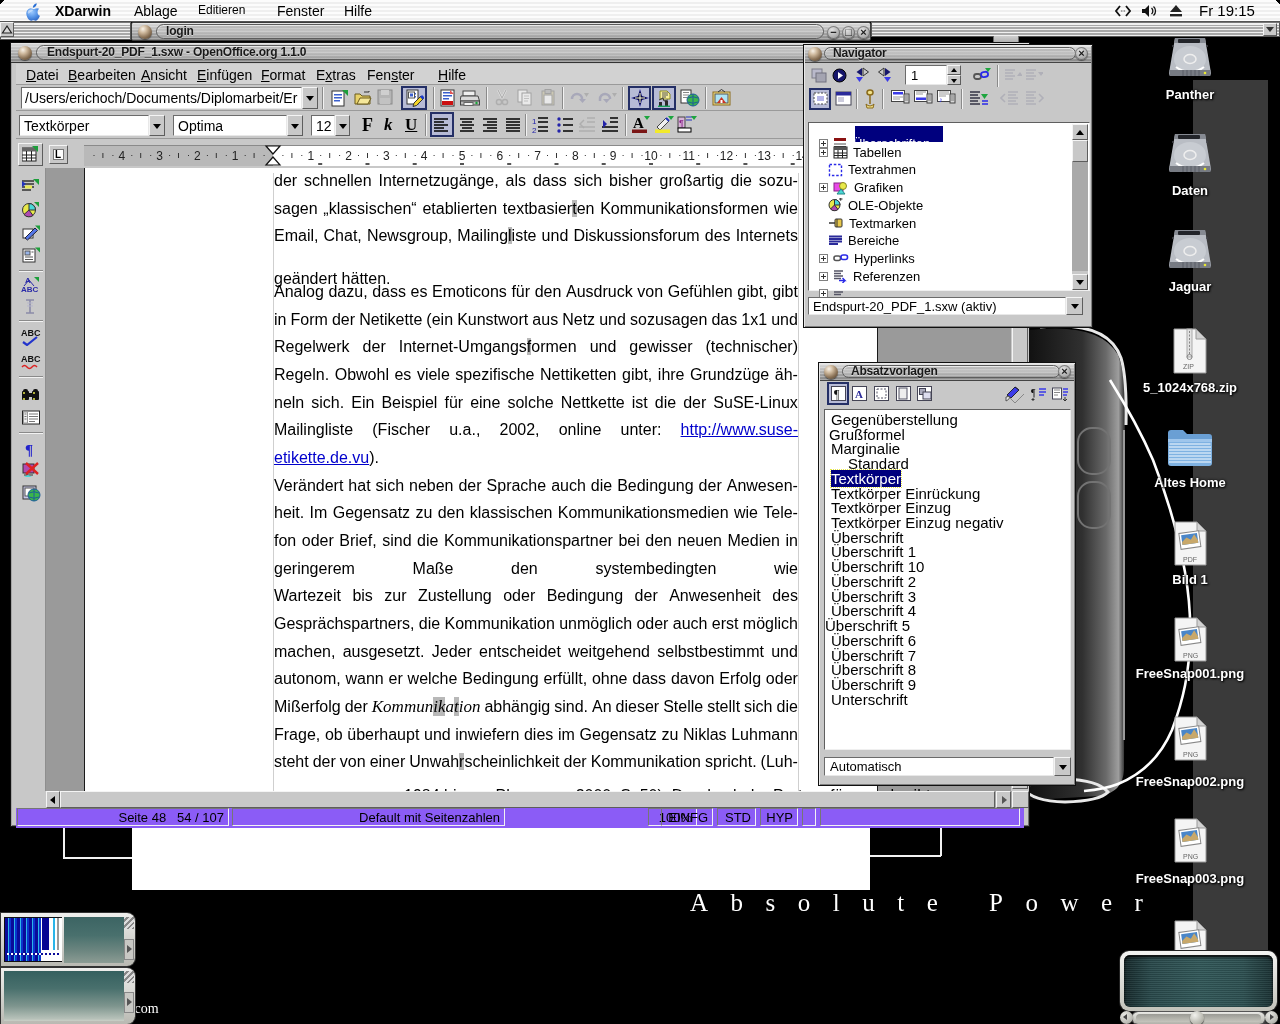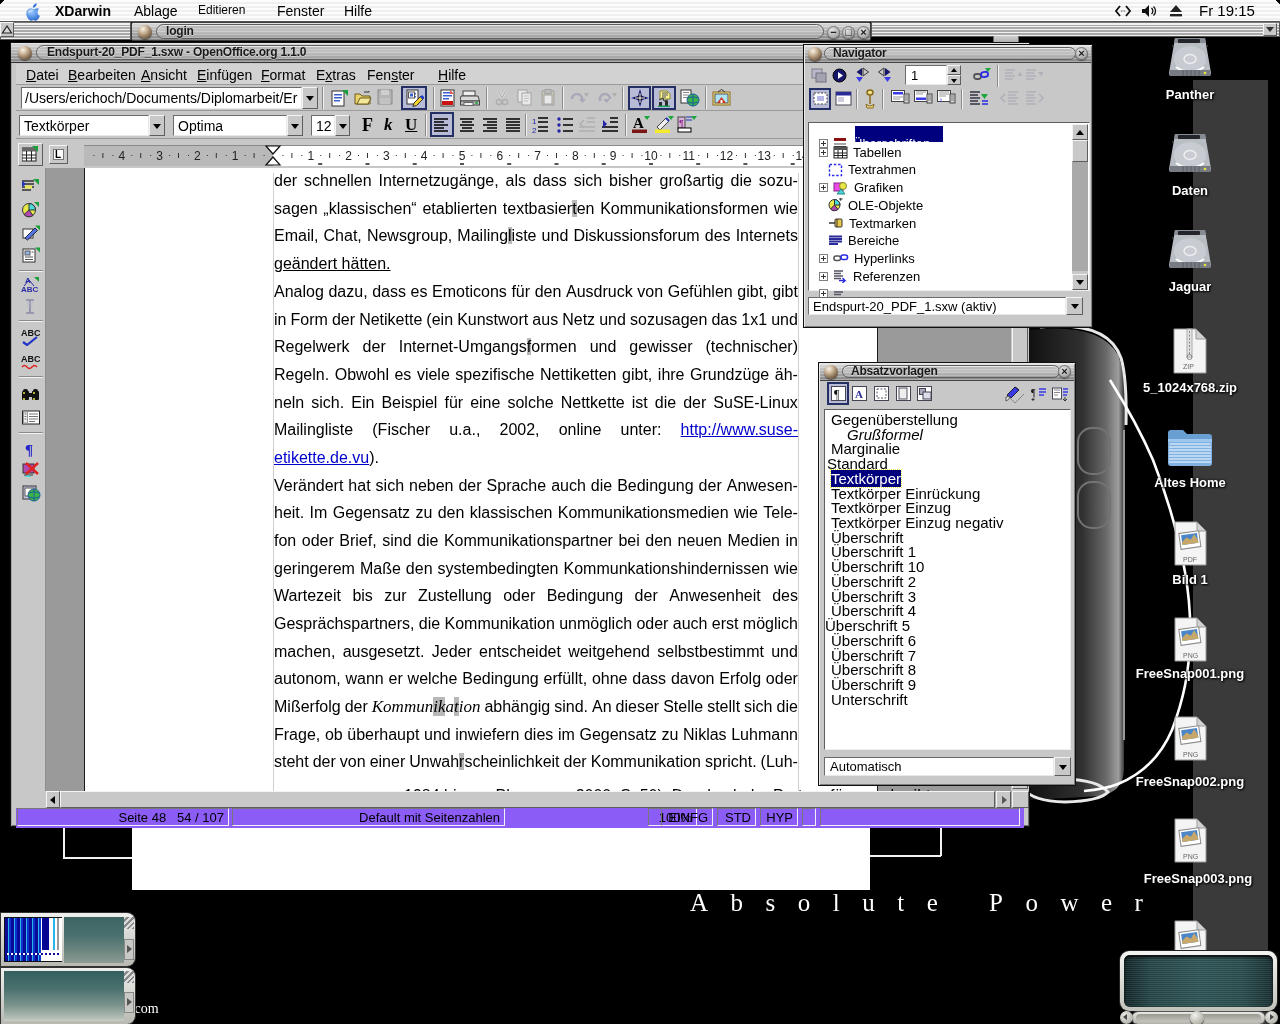--- a/index.html
+++ b/index.html
@@ -198,21 +198,21 @@
   <svg class="abs" style="left:1174px;top:818px;" width="33" height="45" viewBox="0 0 33 45">
       <path d="M1 1 h22 l9 9 v34 h-31z" fill="#f4f4f4" stroke="#9a9a9a"></path>
       <path d="M23 1 l9 9 h-9z" fill="#d2d2d2" stroke="#9a9a9a"></path>
       <g transform="rotate(-8 16 20)">
         <rect x="6" y="11" width="20" height="16" fill="#fff" stroke="#888"></rect>
         <rect x="8" y="13" width="16" height="10" fill="#4a86c8"></rect>
         <path d="M8 20 l5-4 4 3 4-5 3 6 v3 h-16z" fill="#c8a86a"></path>
       </g>
       <text x="9" y="41" font-size="7" fill="#666" font-family="Liberation Sans">PNG</text>
     </svg>
-  <div class="dlabel" style="left:1130px;top:871px;margin-left:8px;">FreeSnap003.png</div>
+  <div class="dlabel" style="left:1130px;top:871px;">FreeSnap003.png</div>
   <svg class="abs" style="left:1174px;top:920px;" width="33" height="45" viewBox="0 0 33 45">
       <path d="M1 1 h22 l9 9 v34 h-31z" fill="#f4f4f4" stroke="#9a9a9a"></path>
       <path d="M23 1 l9 9 h-9z" fill="#d2d2d2" stroke="#9a9a9a"></path>
       <g transform="rotate(-8 16 20)">
         <rect x="6" y="11" width="20" height="16" fill="#fff" stroke="#888"></rect>
         <rect x="8" y="13" width="16" height="10" fill="#4a86c8"></rect>
         <path d="M8 20 l5-4 4 3 4-5 3 6 v3 h-16z" fill="#c8a86a"></path>
       </g>
     </svg>
 </div>
@@ -570,32 +570,32 @@
   </div>
 
   <div id="docarea">
     <div id="page"></div>
     <div class="abs" style="left:227px;top:5px;width:1px;height:618px;background:#cfcfcf;"></div>
     <div class="abs" style="left:752px;top:5px;width:1px;height:618px;background:#cfcfcf;"></div>
     <div id="textcol">
       <div class="tl j" style="top:-1px;"><span>der</span><span>schnellen</span><span>Internetzugänge,</span><span>als</span><span>dass</span><span>sich</span><span>bisher</span><span>großartig</span><span>die</span><span>sozu-</span></div>
       <div class="tl j" style="top:27px;"><span>sagen</span><span>„klassischen“</span><span>etablierten</span><span>textbasier<span class="cm">t</span>en</span><span>Kommunikationsformen</span><span>wie</span></div>
       <div class="tl j" style="top:54px;"><span>Email,</span><span>Chat,</span><span>Newsgroup,</span><span>Mailing<span class="cm">l</span>iste</span><span>und</span><span>Diskussionsforum</span><span>des</span><span>Internets</span></div>
-      <div class="tl" style="top:82px;text-decoration:underline;">geändert hätten.</div>
+      <div class="tl" style="top:97px;">geändert hätten.</div>
       <div class="tl j" style="top:110px;"><span>Analog</span><span>dazu,</span><span>dass</span><span>es</span><span>Emoticons</span><span>für</span><span>den</span><span>Ausdruck</span><span>von</span><span>Gefühlen</span><span>gibt,</span><span>gibt</span></div>
       <div class="tl j" style="top:138px;"><span>in</span><span>Form</span><span>der</span><span>Netikette</span><span>(ein</span><span>Kunstwort</span><span>aus</span><span>Netz</span><span>und</span><span>sozusagen</span><span>das</span><span>1x1</span><span>und</span></div>
       <div class="tl j" style="top:165px;"><span>Regelwerk</span><span>der</span><span>Internet-Umgangs<span class="cm">f</span>ormen</span><span>und</span><span>gewisser</span><span>(technischer)</span></div>
       <div class="tl j" style="top:193px;"><span>Regeln.</span><span>Obwohl</span><span>es</span><span>viele</span><span>spezifische</span><span>Nettiketten</span><span>gibt,</span><span>ihre</span><span>Grundzüge</span><span>äh-</span></div>
       <div class="tl j" style="top:221px;"><span>neln</span><span>sich.</span><span>Ein</span><span>Beispiel</span><span>für</span><span>eine</span><span>solche</span><span>Nettkette</span><span>ist</span><span>die</span><span>der</span><span>SuSE-Linux</span></div>
       <div class="tl j" style="top:248px;"><span>Mailingliste</span><span>(Fischer</span><span>u.a.,</span><span>2002,</span><span>online</span><span>unter:</span><span class="lnk">http://www.suse-</span></div>
       <div class="tl" style="top:276px;"><span class="lnk">etikette.de.vu</span>).</div>
       <div class="tl j" style="top:304px;"><span>Verändert</span><span>hat</span><span>sich</span><span>neben</span><span>der</span><span>Sprache</span><span>auch</span><span>die</span><span>Bedingung</span><span>der</span><span>Anwesen-</span></div>
       <div class="tl j" style="top:331px;"><span>heit.</span><span>Im</span><span>Gegensatz</span><span>zu</span><span>den</span><span>klassischen</span><span>Kommunikationsmedien</span><span>wie</span><span>Tele-</span></div>
       <div class="tl j" style="top:359px;"><span>fon</span><span>oder</span><span>Brief,</span><span>sind</span><span>die</span><span>Kommunikationspartner</span><span>bei</span><span>den</span><span>neuen</span><span>Medien</span><span>in</span></div>
-      <div class="tl j" style="top:387px;"><span>geringerem</span><span>Maße</span><span>den</span><span>systembedingten</span><span>Kommunkationshindernissen</span><span>wie</span></div>
+      <div class="tl j" style="top:387px;"><span>geringerem</span><span>Maße</span><span>den</span><span>systembedingten</span><span>wie</span></div>
       <div class="tl j" style="top:414px;"><span>Wartezeit</span><span>bis</span><span>zur</span><span>Zustellung</span><span>oder</span><span>Bedingung</span><span>der</span><span>Anwesenheit</span><span>des</span></div>
       <div class="tl j" style="top:442px;"><span>Gesprächspartners,</span><span>die</span><span>Kommunikation</span><span>unmöglich</span><span>oder</span><span>auch</span><span>erst</span><span>möglich</span></div>
       <div class="tl j" style="top:470px;"><span>machen,</span><span>ausgesetzt.</span><span>Jeder</span><span>entscheidet</span><span>weitgehend</span><span>selbstbestimmt</span><span>und</span></div>
       <div class="tl j" style="top:497px;"><span>autonom,</span><span>wann</span><span>er</span><span>welche</span><span>Bedingung</span><span>erfüllt,</span><span>ohne</span><span>dass</span><span>davon</span><span>Erfolg</span><span>oder</span></div>
       <div class="tl j" style="top:525px;"><span>Mißerfolg</span><span>der</span><span class="ital">Kommun<span class="cm">ik</span>a<span class="cm">t</span>ion</span><span>abhängig</span><span>sind.</span><span>An</span><span>dieser</span><span>Stelle</span><span>stellt</span><span>sich</span><span>die</span></div>
       <div class="tl j" style="top:553px;"><span>Frage,</span><span>ob</span><span>überhaupt</span><span>und</span><span>inwiefern</span><span>dies</span><span>im</span><span>Gegensatz</span><span>zu</span><span>Niklas</span><span>Luhmann</span></div>
       <div class="tl j" style="top:580px;"><span>steht</span><span>der</span><span>von</span><span>einer</span><span>Unwah<span class="cm">r</span>scheinlichkeit</span><span>der</span><span>Kommunikation</span><span>spricht.</span><span>(Luh-</span></div>
       <div class="tl" style="top:614px;"><span style="margin-left:130px;">1984 bis zur Phase von 2000, S. 50). Der druck der Partner für so schreibt</span></div>
     </div>
   </div>
@@ -892,23 +892,23 @@
       </svg>
     <svg class="abs" style="left:233px;top:23px;" width="17" height="16">
         <rect x="0.5" y="2" width="9" height="11" fill="#fff" stroke="#445"></rect>
         <path d="M2 4 h6 M2 6.5 h6 M2 9 h4" stroke="#888"></path>
         <path d="M11 3 h5 M11 6 h5 M11 9 h4" stroke="#3a3ae8" stroke-width="1.4"></path>
         <path d="M13 11 v4 M11 13 l2 2 2-2" stroke="#333" fill="none"></path>
       </svg>
   </div>
   <div class="plist" style="left:5px;top:46px;width:247px;height:341px;padding-top:3px;" id="stylelist">
     <div class="pitem" style="padding-left:6px;">Gegenüberstellung</div>
-    <div class="pitem" style="padding-left:22px;font-style:italic;">Grußformel</div>
+    <div class="pitem" style="padding-left:4px;">Grußformel</div>
     <div class="pitem" style="padding-left:6px;">Marginalie</div>
-    <div class="pitem" style="padding-left:2px;">Standard</div>
+    <div class="pitem" style="padding-left:2px;margin-left:21px;">Standard</div>
     <div class="pitem" style="padding-left:6px;"><span style="background:#00007e;color:#fff;outline:1px dotted #e8e84a;">Textkörper</span></div>
     <div class="pitem" style="padding-left:6px;">Textkörper Einrückung</div>
     <div class="pitem" style="padding-left:6px;">Textkörper Einzug</div>
     <div class="pitem" style="padding-left:6px;">Textkörper Einzug negativ</div>
     <div class="pitem" style="padding-left:6px;">Überschrift</div>
     <div class="pitem" style="padding-left:6px;">Überschrift 1</div>
     <div class="pitem" style="padding-left:6px;">Überschrift 10</div>
     <div class="pitem" style="padding-left:6px;">Überschrift 2</div>
     <div class="pitem" style="padding-left:6px;">Überschrift 3</div>
     <div class="pitem" style="padding-left:6px;">Überschrift 4</div>

